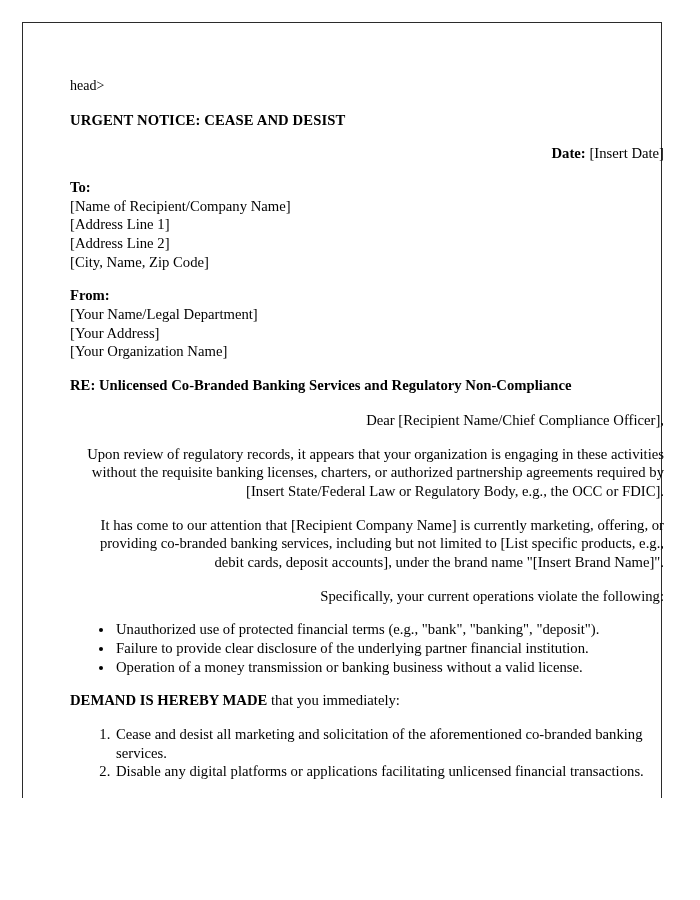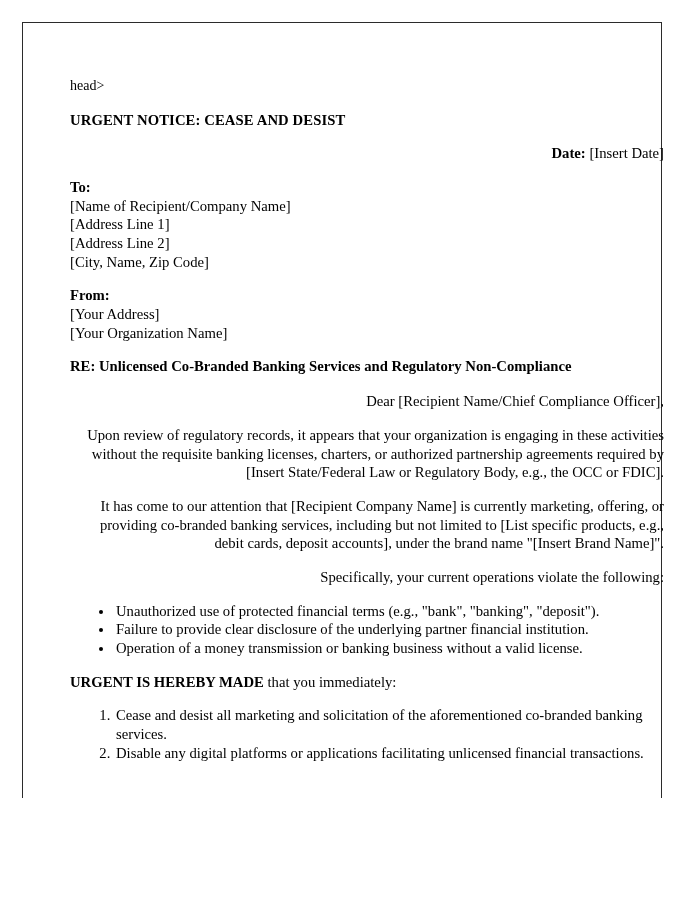--- a/index.html
+++ b/index.html
@@ -120,20 +120,21 @@
     <div class="addr-block">
       <p class="doc-line label">To:</p>
       <p class="doc-line">[Name of Recipient/Company Name]</p>
       <p class="doc-line">[Address Line 1]</p>
       <p class="doc-line">[Address Line 2]</p>
       <p class="doc-line">[City, Name, Zip Code]</p>
     </div>
 
     <div class="addr-block">
       <p class="doc-line label">From:</p>
+      <p class="doc-line">[Your Name/Legal Department]</p>
       <p class="doc-line">[Your Address]</p>
       <p class="doc-line">[Your Organization Name]</p>
     </div>
 
     <p class="re-line">RE: Unlicensed Co-Branded Banking Services and Regulatory Non-Compliance</p>
 
     <p class="para">Dear [Recipient Name/Chief Compliance Officer],</p>
 
     <p class="para">Upon review of regulatory records, it appears that your organization is engaging in these activities without the requisite banking licenses, charters, or authorized partnership agreements required by [Insert State/Federal Law or Regulatory Body, e.g., the OCC or FDIC].</p>
 
@@ -141,21 +142,21 @@
 
     <p class="para">Specifically, your current operations violate the following:</p>
 
     <ul class="bullets">
       <li>Unauthorized use of protected financial terms (e.g., "bank", "banking", "deposit").</li>
       <li>Failure to provide clear disclosure of the underlying partner financial institution.</li>
       <li>Operation of a money transmission or banking business without a valid license.</li>
     </ul>
 
     <p class="demand-para">
-      <span class="label">URGENT IS HEREBY MADE</span><span> that you immediately:</span>
+      <span class="label">DEMAND IS HEREBY MADE</span><span> that you immediately:</span>
     </p>
 
     <ol class="numbers">
       <li>Cease and desist all marketing and solicitation of the aforementioned co-branded banking services.</li>
       <li>Disable any digital platforms or applications facilitating unlicensed financial transactions.</li>
     </ol>
 
   </div>
 </div>
 

